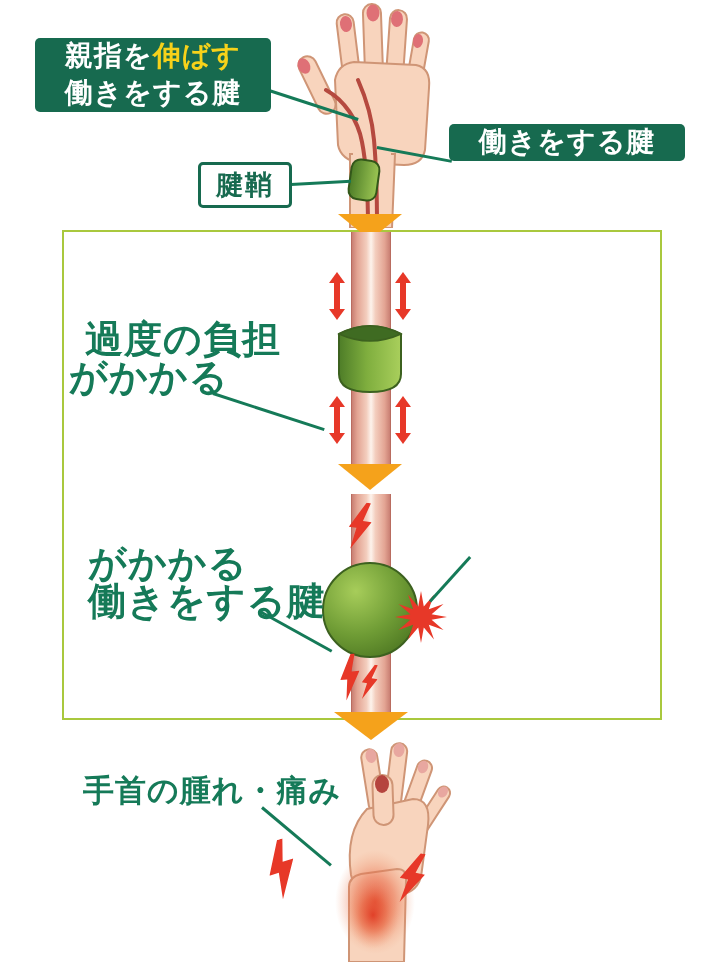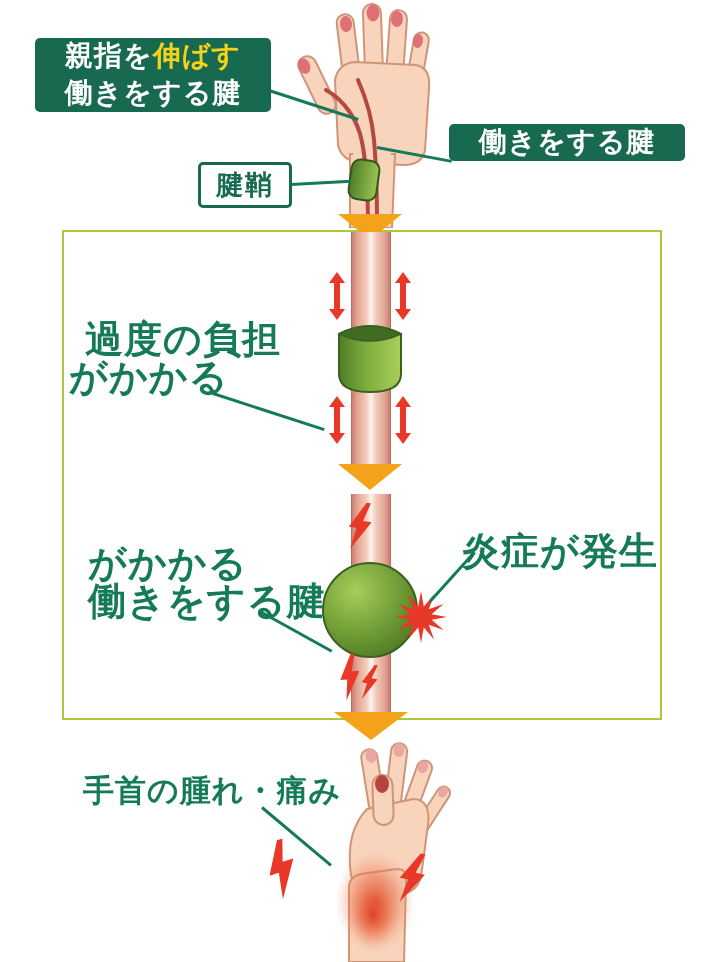--- a/index.html
+++ b/index.html
@@ -156,21 +156,20 @@
     <path d="M13,0 L0,24 L7,24 L4,44 L20,17 L12,17 L17,0 Z" fill="#e73828"></path>
   </svg>
   <svg class="abs" style="left:362px;top:664px;transform:rotate(10deg)" width="15" height="36" viewBox="0 0 20 44" preserveAspectRatio="none">
     <path d="M13,0 L0,24 L7,24 L4,44 L20,17 L12,17 L17,0 Z" fill="#e73828"></path>
   </svg>
 
   <div class="caption" style="left:88px;top:538px">がかかる</div>
   <div class="caption" style="left:88px;top:576px">働きをする腱</div>
   <div class="conn" style="left:260px;top:610px;width:82px;transform:rotate(29deg)"></div>
 
-  <div class="caption" style="left:462px;top:526px">炎症が発生</div>
   <div class="conn" style="left:430px;top:600px;width:60px;transform:rotate(-48deg)"></div>
 
   <div class="tri big" style="left:334px;top:712px"></div>
 
   <svg class="abs" style="left:285px;top:737px" width="210" height="225" viewBox="0 0 210 225">
     <defs>
       <radialGradient id="gGlow" cx="0.5" cy="0.5" r="0.5">
         <stop offset="0" stop-color="#e03a23" stop-opacity="0.9"></stop>
         <stop offset="0.5" stop-color="#e8643f" stop-opacity="0.5"></stop>
         <stop offset="1" stop-color="#f0a07a" stop-opacity="0"></stop>

